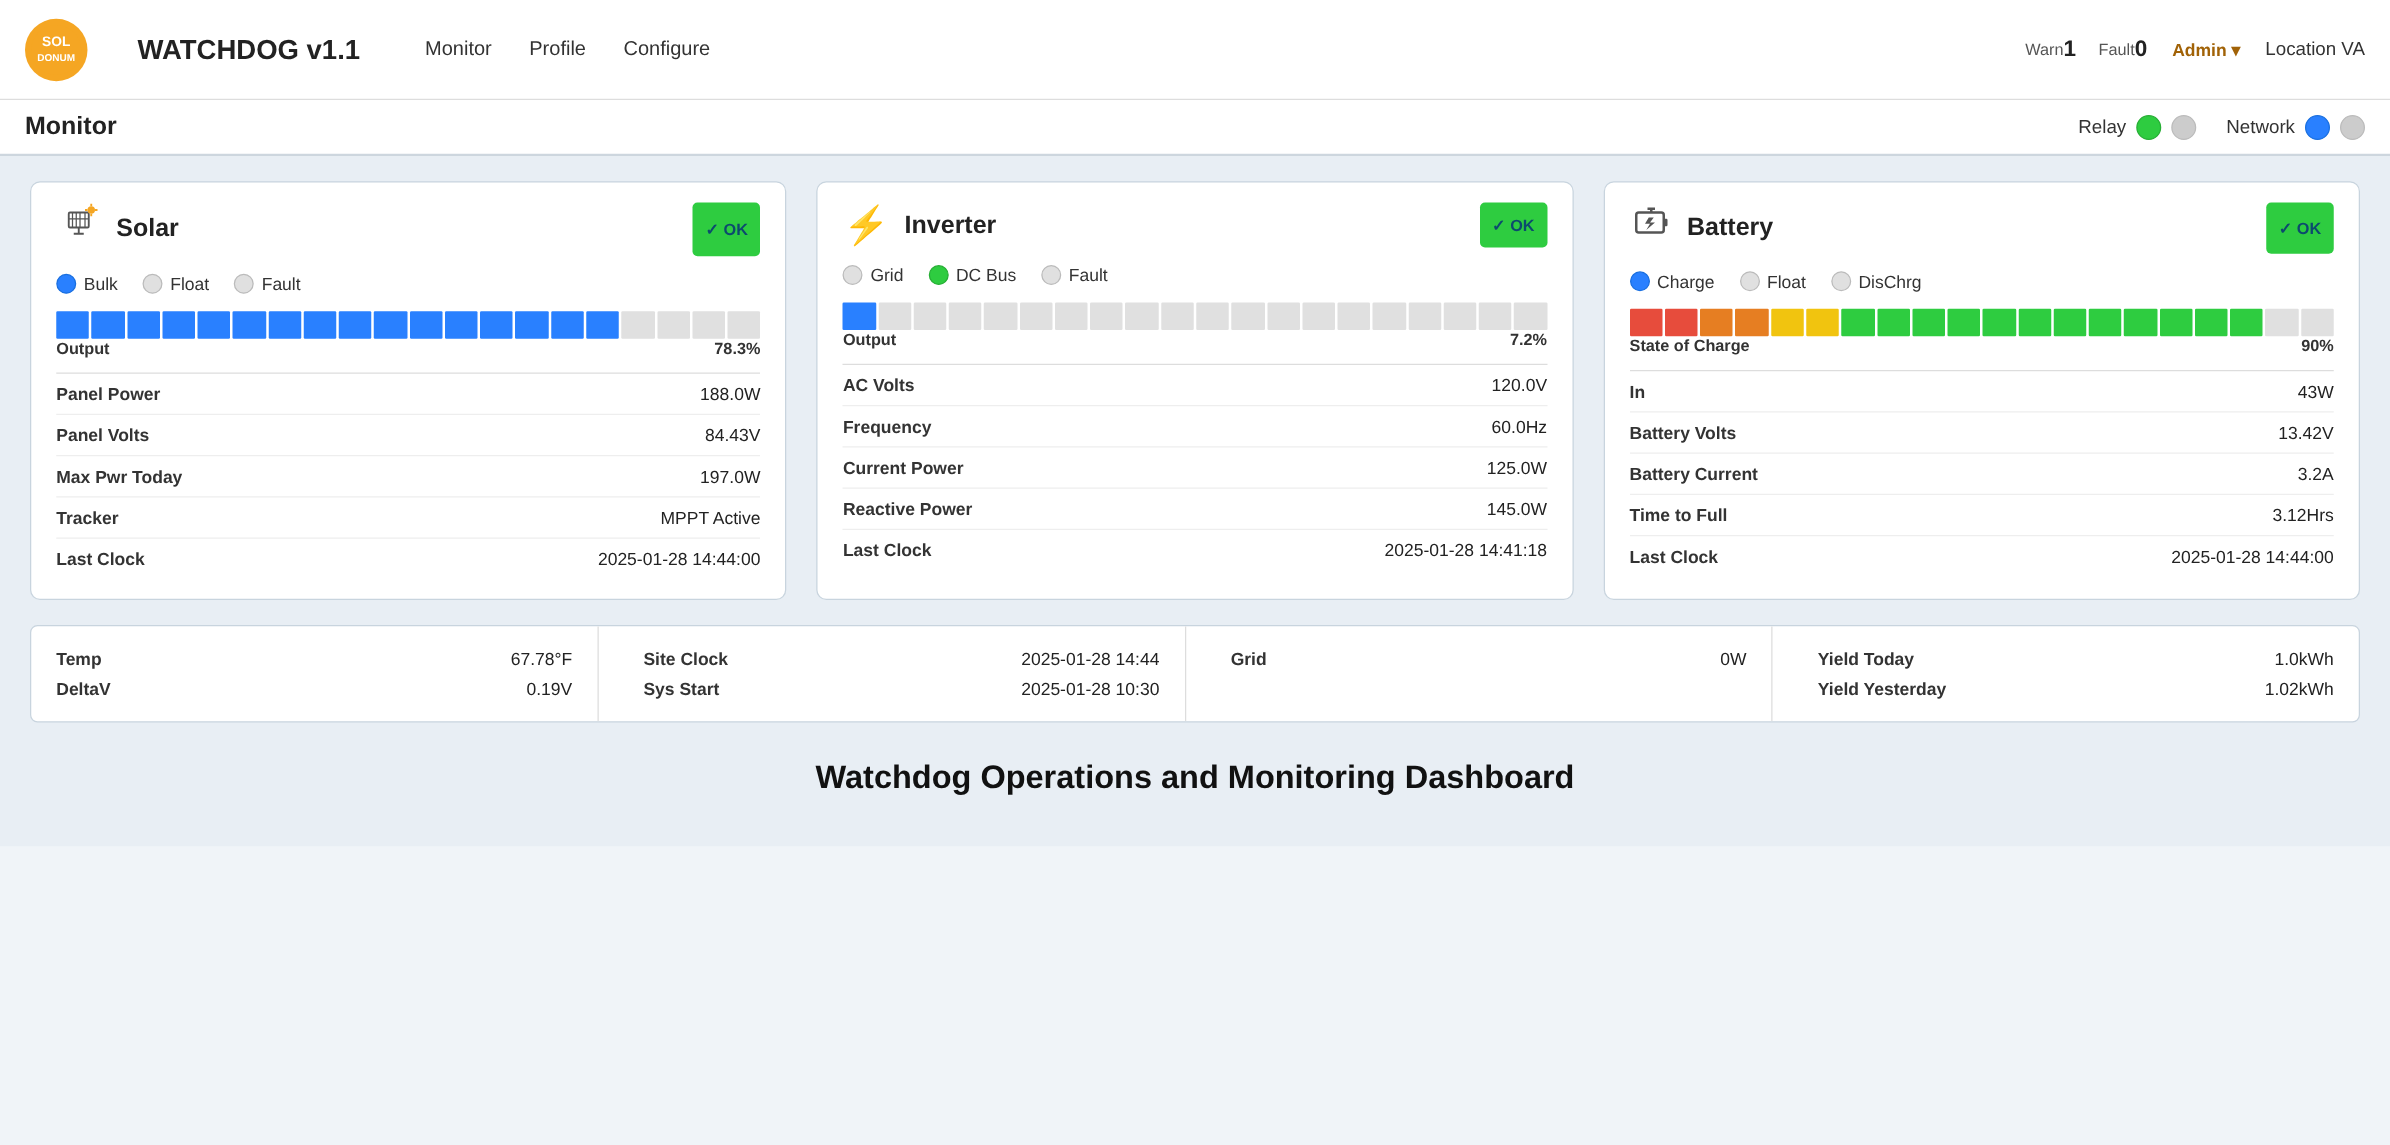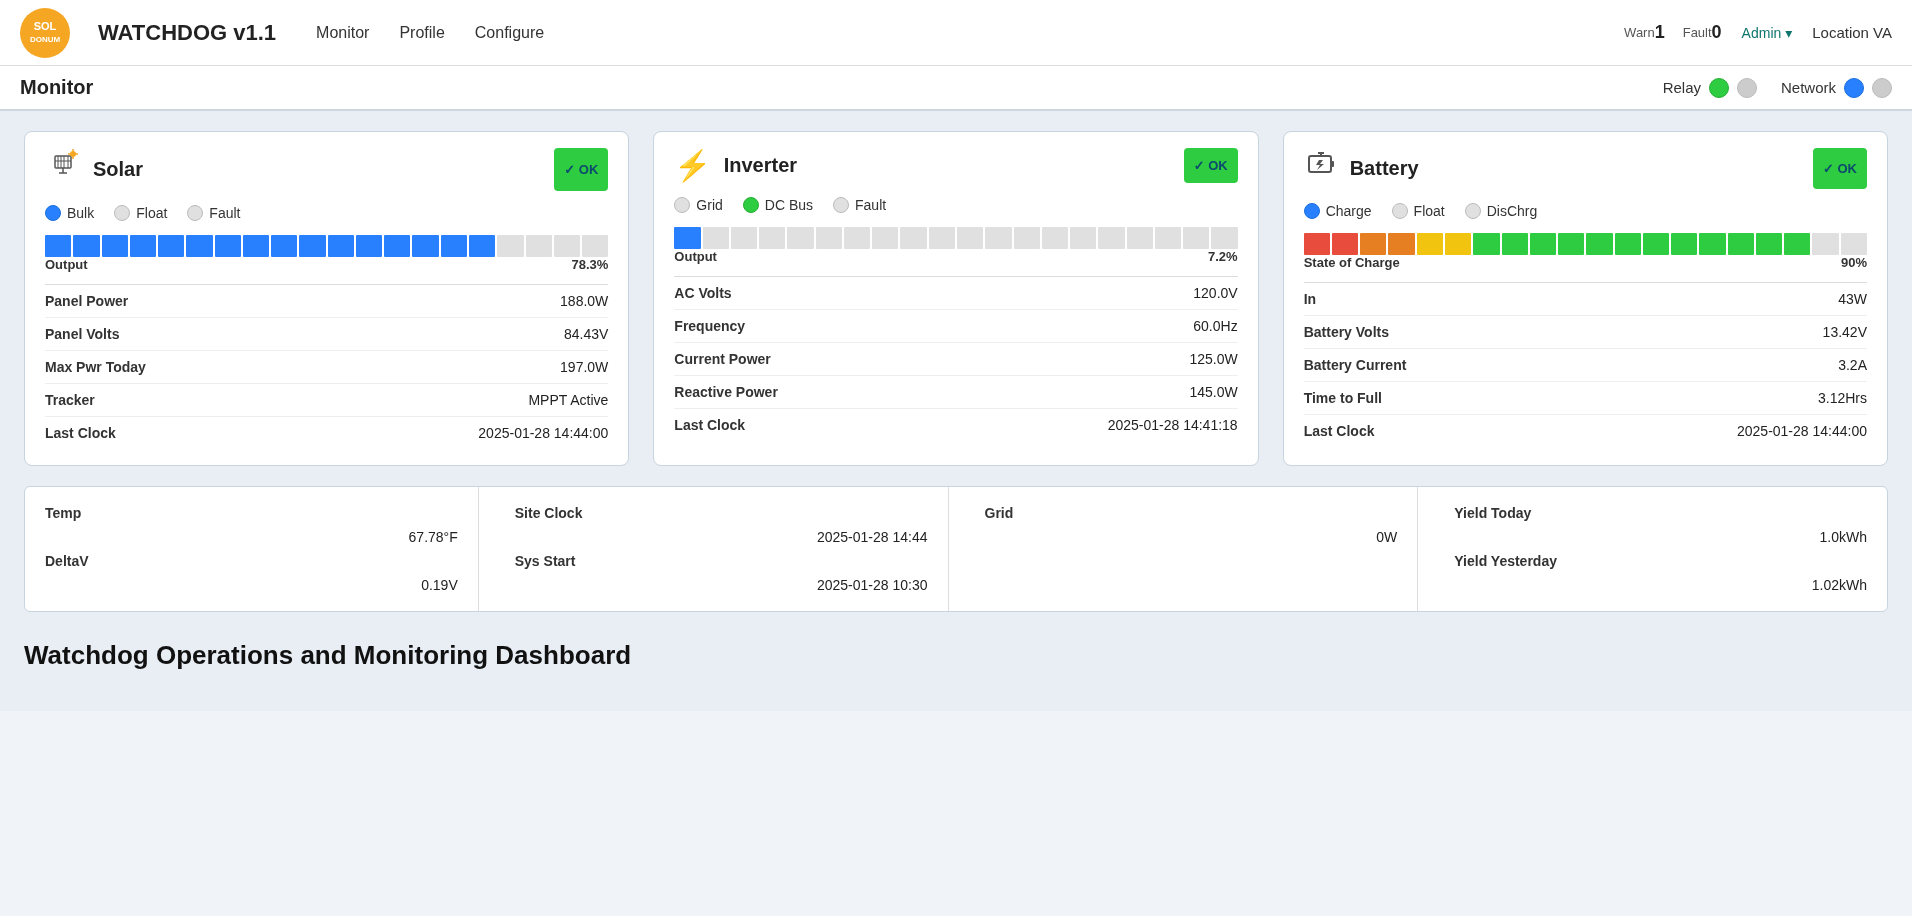--- a/index.html
+++ b/index.html
@@ -11,22 +11,22 @@
       min-height: 916px;
     }
 
     
     .header {
       display: flex;
       align-items: center;
       background: #ffffff;
       border-bottom: 1px solid #ddd;
       padding: 0 20px;
-      height: 66px;
-      gap: 20px;
+      height: 80px;
+      gap: 32px;
     }
     .logo-wrap {
       display: flex;
       align-items: center;
       gap: 6px;
     }
     .logo-circle {
       width: 50px;
       height: 50px;
       background: #f5a623;
@@ -72,22 +72,23 @@
     .wf-item {
       display: flex;
       flex-direction: row;
       align-items: center;
       font-size: 13px;
     }
     .wf-label { color: #555; }
     .wf-value { font-size: 18px; font-weight: bold; color: #222; }
     .admin-btn {
       font-size: 14px;
-      color: #0f766e;
+      color: #a16207;
       cursor: pointer;
+      font-weight: bold;
     }
     .location-text {
       font-size: 15px;
       color: #333;
       font-weight: 500;
     }
 
     
     .monitor-header {
       background: #ffffff;
@@ -273,24 +274,25 @@
       border-right: 1px solid #ddd;
     }
     .bottom-section:last-child { border-right: none; }
     .bottom-row {
       display: flex;
       justify-content: space-between;
       padding: 4px 0;
       font-size: 14px;
     }
     .bottom-label { color: #333; font-weight: 600; }
-    .bottom-value { color: #222; margin-top: 24px; }
+    .bottom-value { color: #222; }
 
     
     .footer-title {
+      text-align: center;
       font-size: 26px;
       font-weight: 900;
       color: #111;
       margin-top: 28px;
       padding-bottom: 20px;
     }
   </style>
 </head>
 <body>
 

